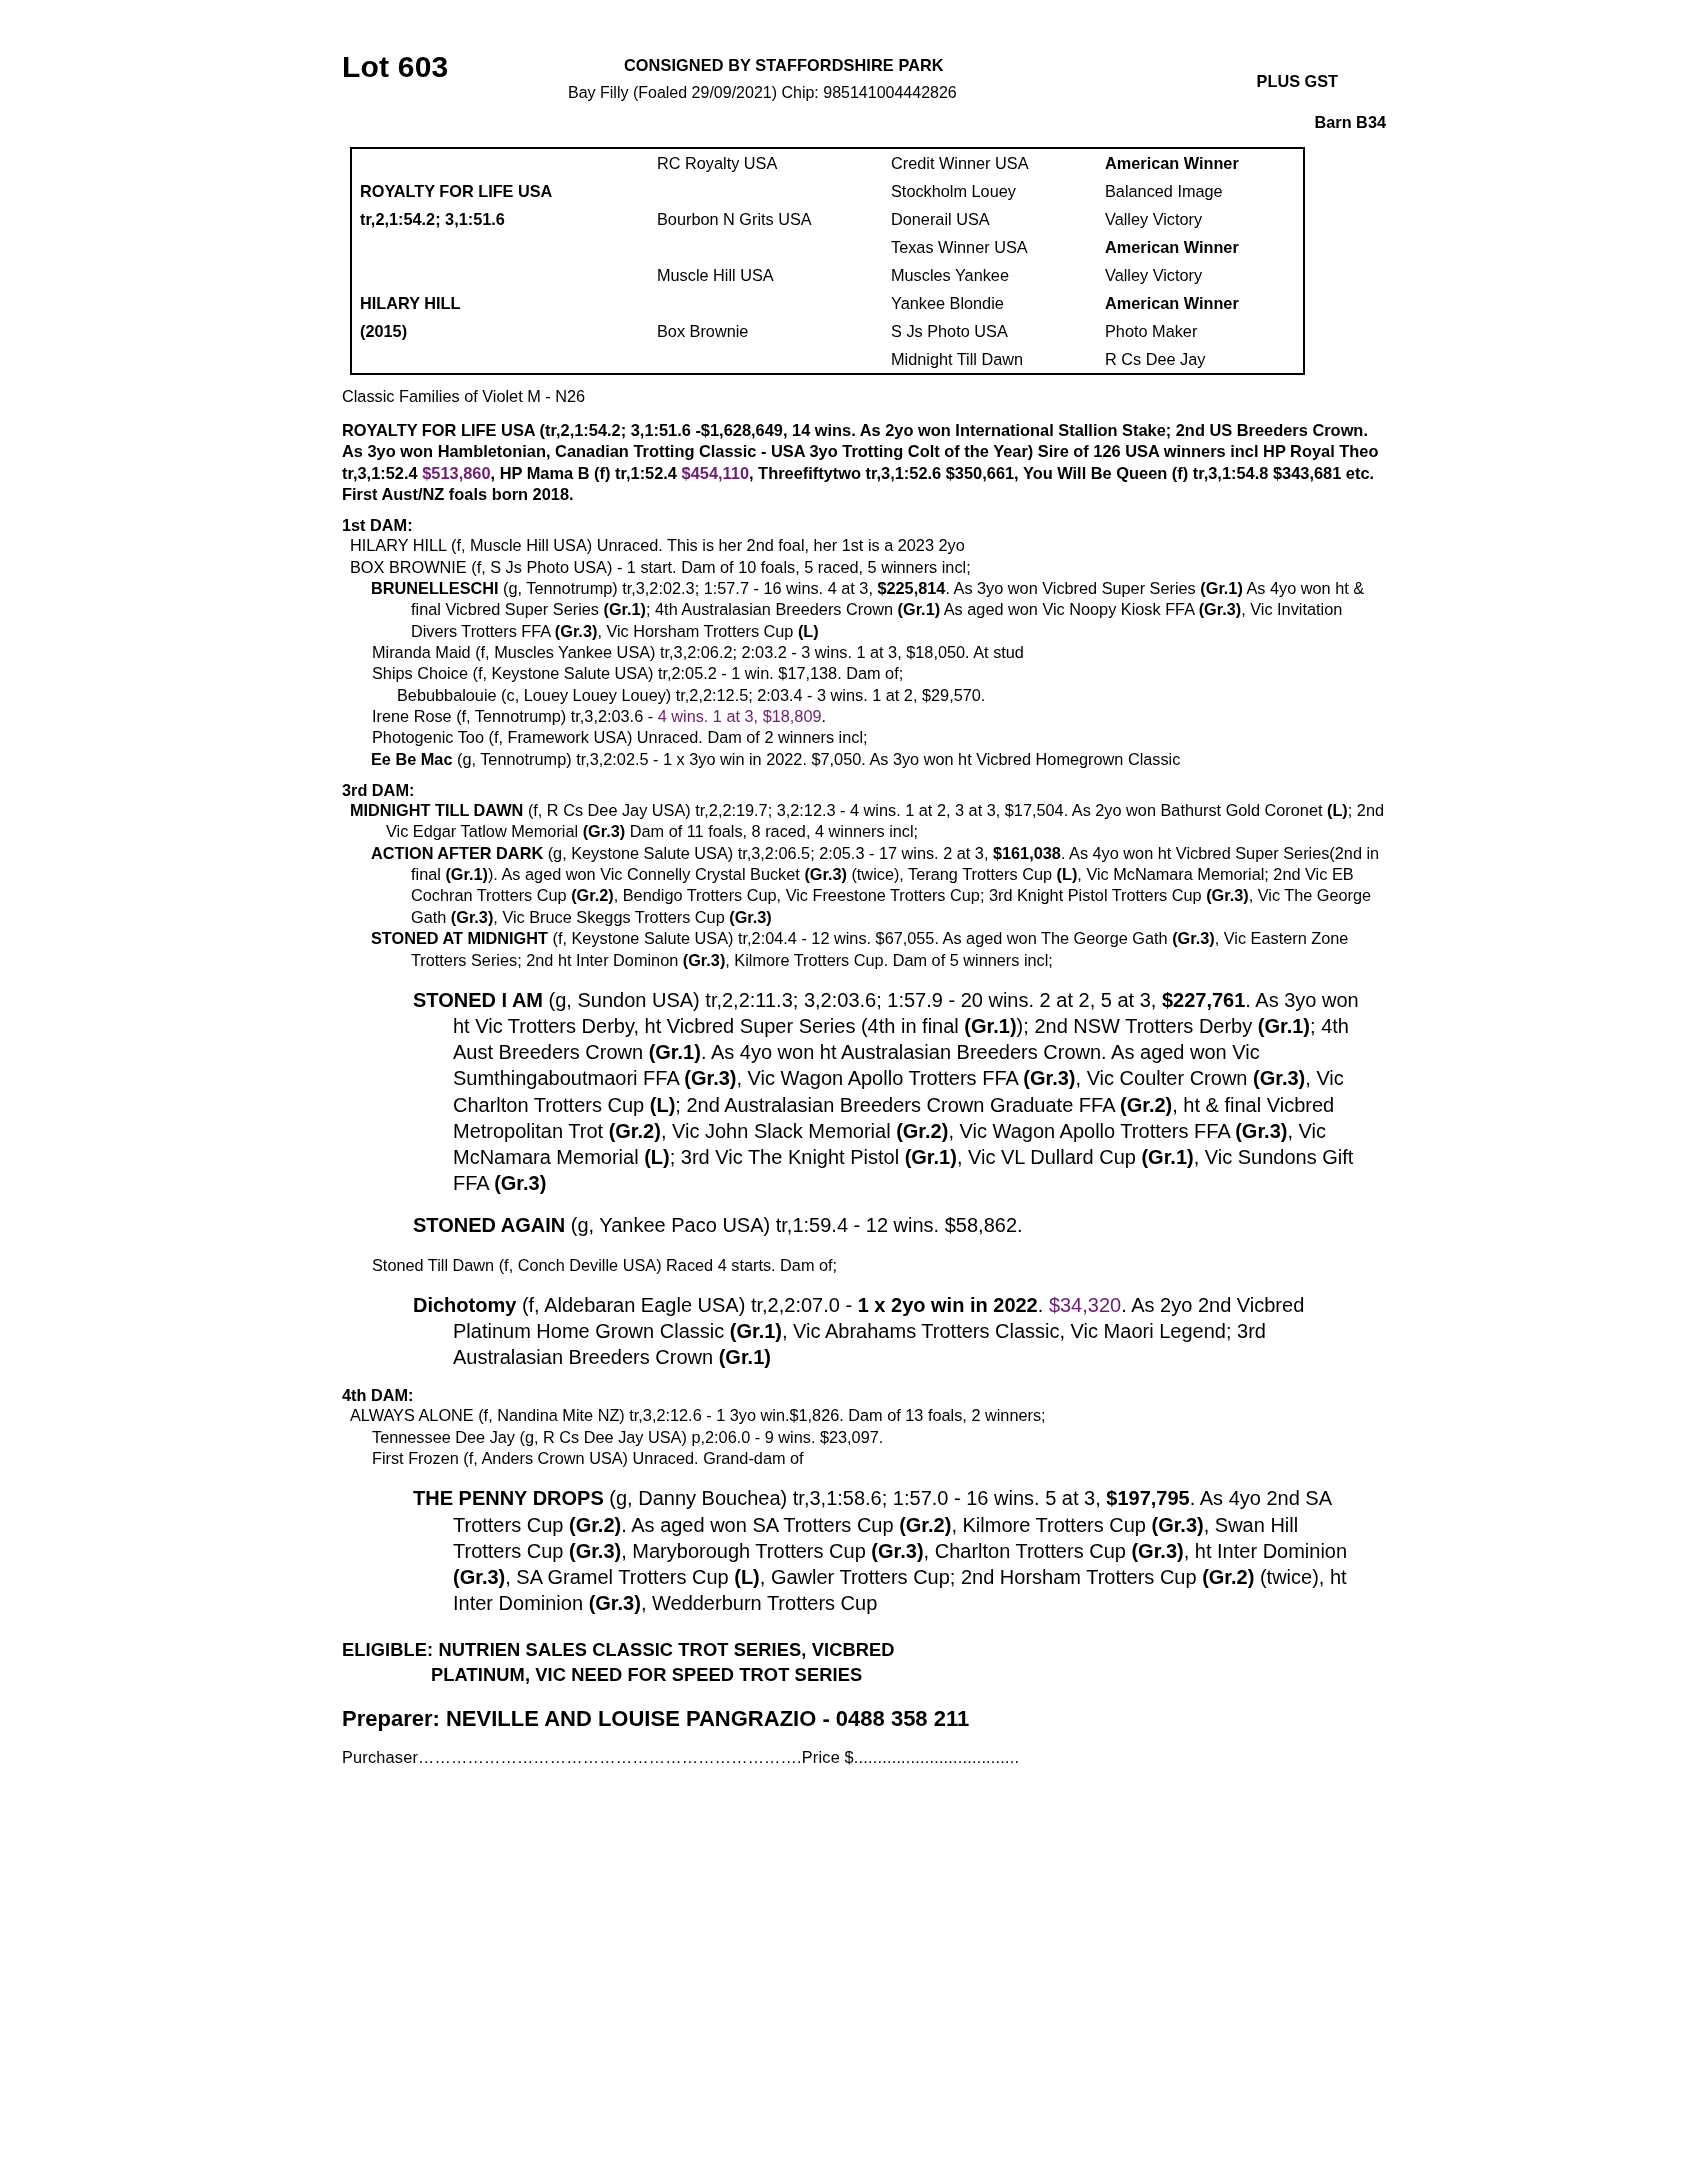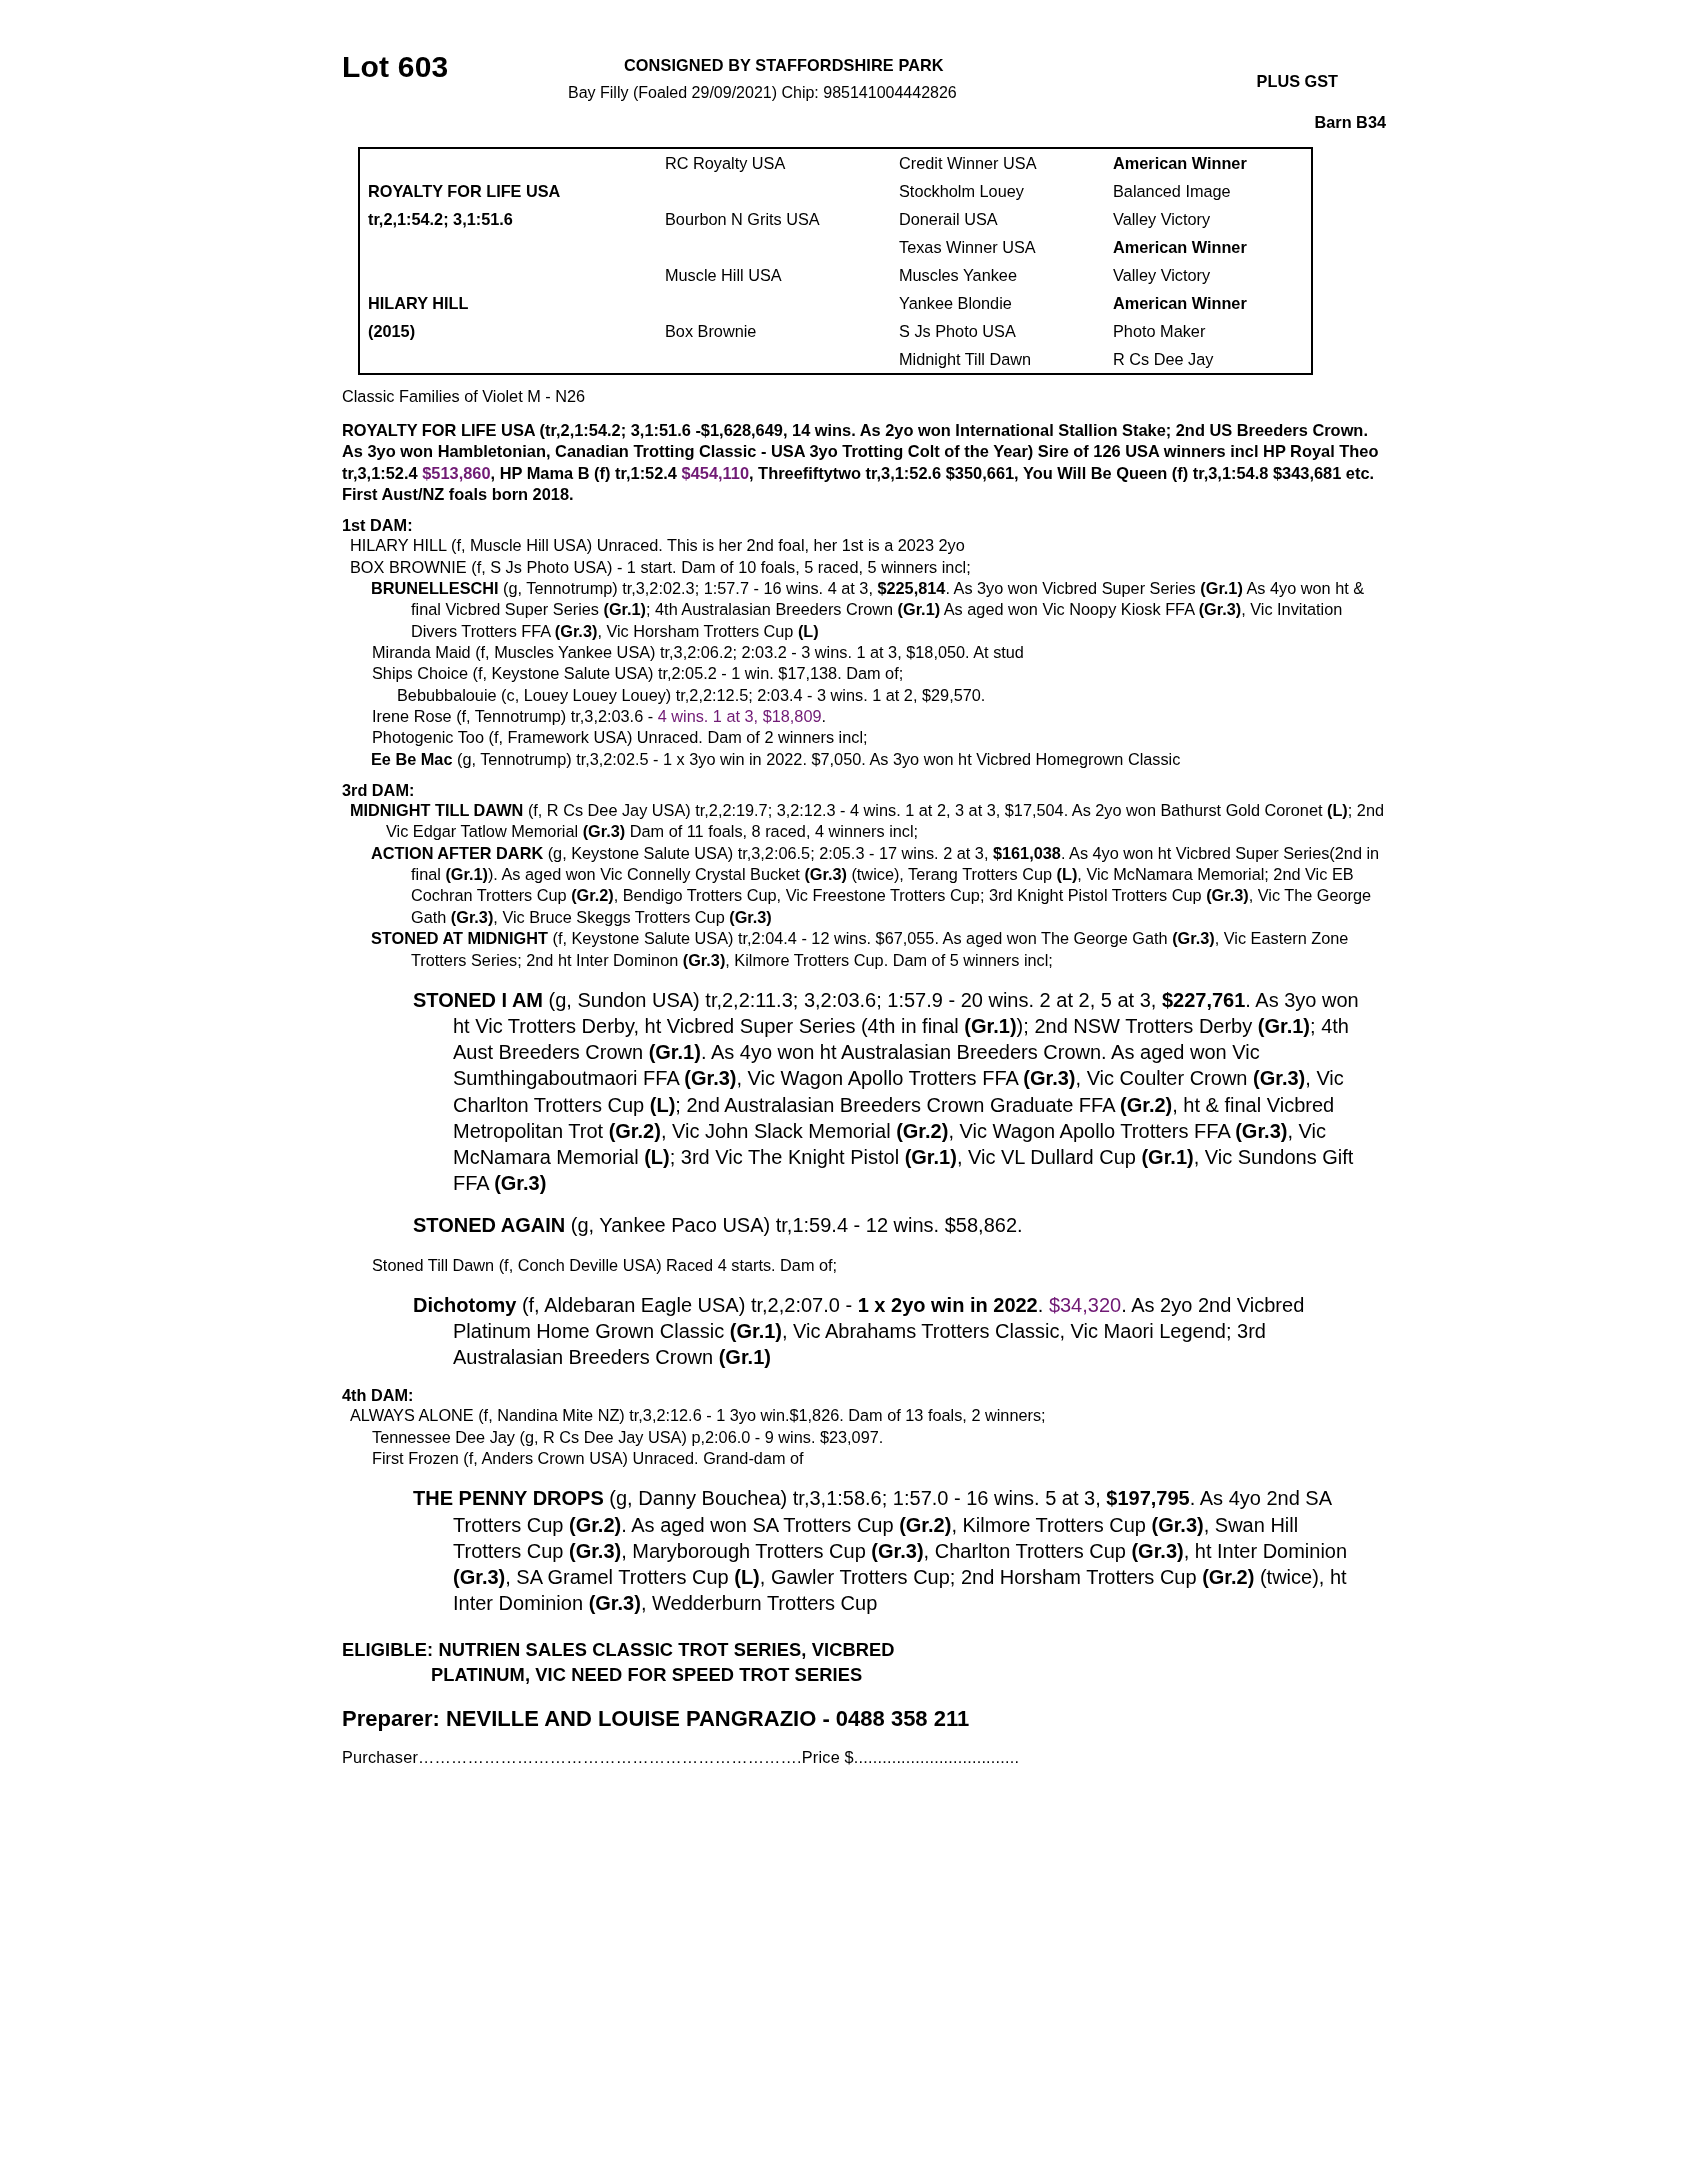--- a/index.html
+++ b/index.html
@@ -58,21 +58,21 @@
   .barn {
     position: absolute;
     right: 0px;
     top: 71px;
     font-size: 16.3px;
     font-weight: bold;
   }
   
   .ped-wrap {
     margin-top: 10px;
-    margin-left: 16px;
+    margin-left: 8px;
     width: 950px;
   }
   table.ped {
     border-collapse: collapse;
     width: 100%;
     border: 2px solid #000;
     table-layout: fixed;
   }
   table.ped td {
     font-size: 16.3px;

